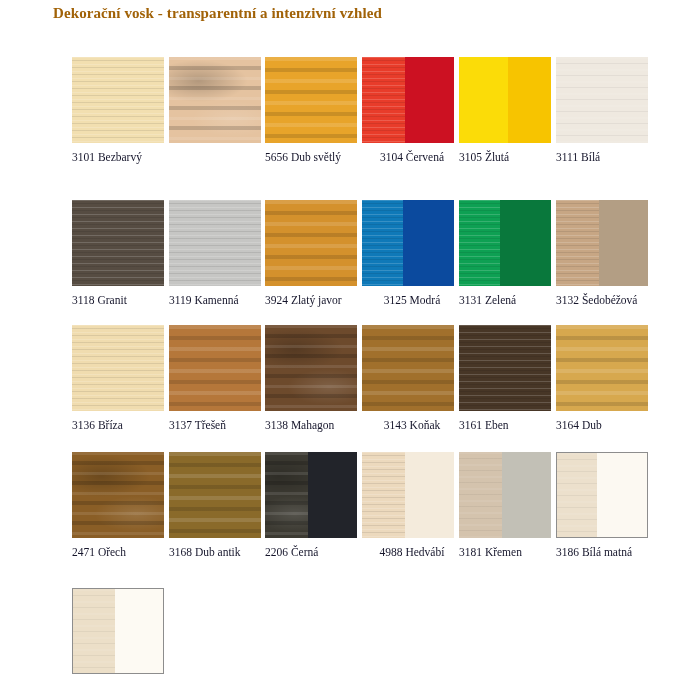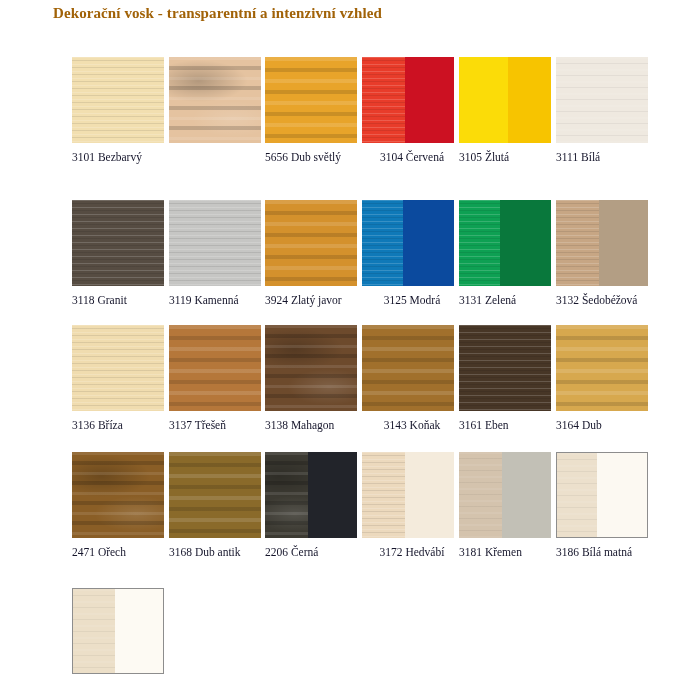--- a/index.html
+++ b/index.html
@@ -352,21 +352,21 @@
           </div>
           <div class="swatch-label">2206 Černá</div>
         </div>
         <div class="swatch-cell col-3">
           <div class="swatch-chip">
             <div class="half half-left" style="width: 47%; background: rgb(236, 217, 189);">
               <div class="grain grain-fine"></div>
             </div>
             <div class="half half-right" style="width: 53%; background: rgb(244, 235, 220);"></div>
           </div>
-          <div class="swatch-label">3172 Hedvábí</div>
+          <div class="swatch-label">4988 Hedvábí</div>
         </div>
         <div class="swatch-cell col-4">
           <div class="swatch-chip">
             <div class="half half-left" style="width: 47%; background: rgb(212, 195, 173);">
               <div class="grain grain-flat"></div>
             </div>
             <div class="half half-right" style="width: 53%; background: rgb(194, 192, 182);"></div>
           </div>
           <div class="swatch-label">3181 Křemen</div>
         </div>

